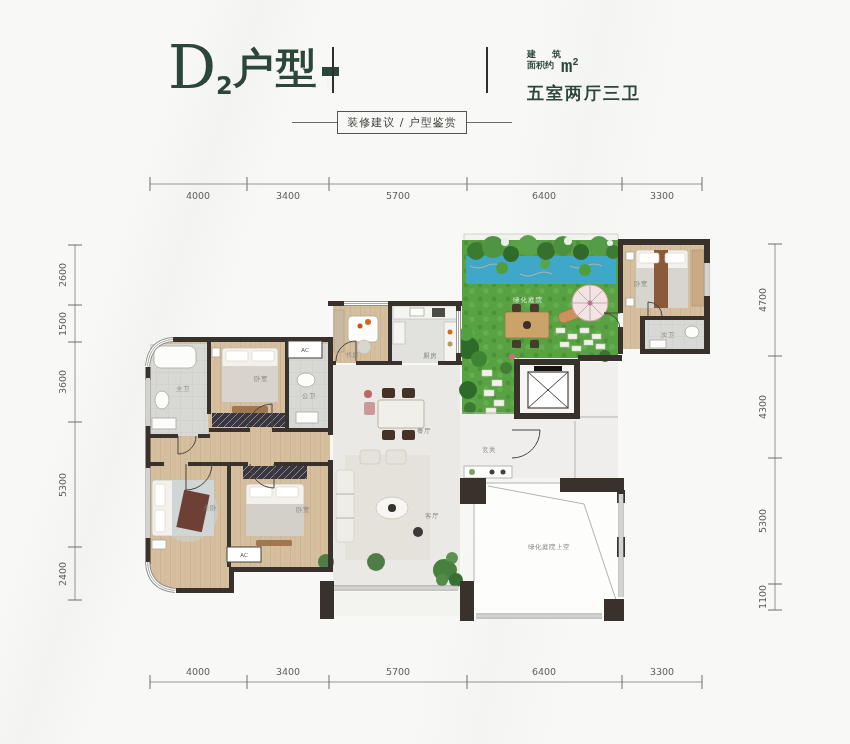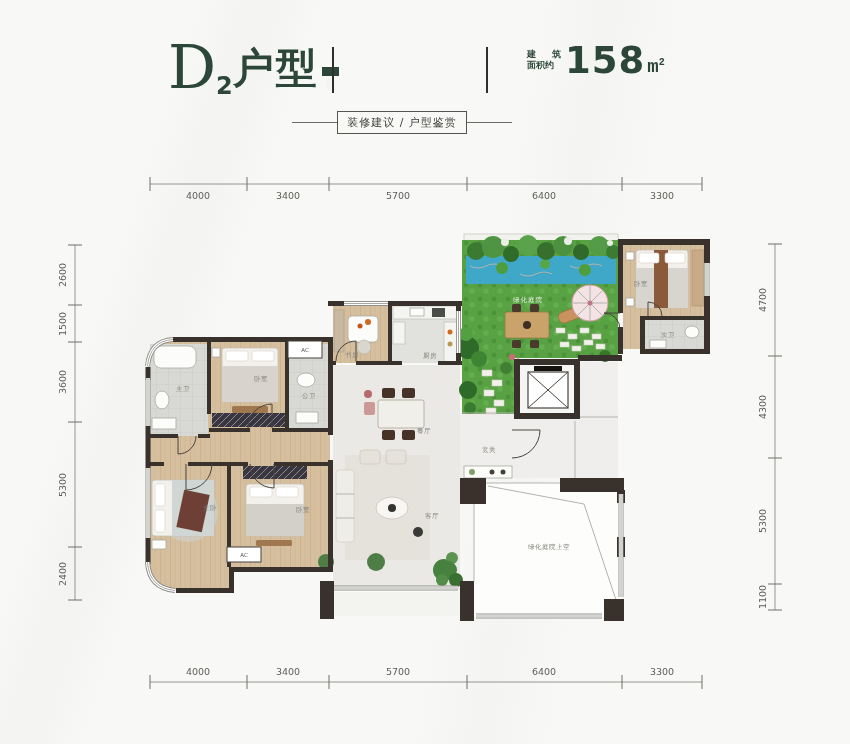--- a/index.html
+++ b/index.html
@@ -67,23 +67,23 @@
     <div class="area-top">
       <div class="area-lbl">
         <div>
             <span>建</span>
             <span>筑</span>
           </div>
         <div>
             <span>面积约</span>
           </div>
       </div>
-      <div class="area-val">158</div>
       <div class="area-unit"><span>m</span><sup>2</sup></div>
     </div>
+    <div class="area-spec">五室两厅三卫</div>
   </div>
 
   <div class="ribbon">
     <div class="rl"></div>
     <div class="rbox">装修建议 / 户型鉴赏</div>
     <div class="rl"></div>
   </div>
 
   <svg class="plan" width="850" height="744" viewBox="0 0 850 744">
     <defs>

